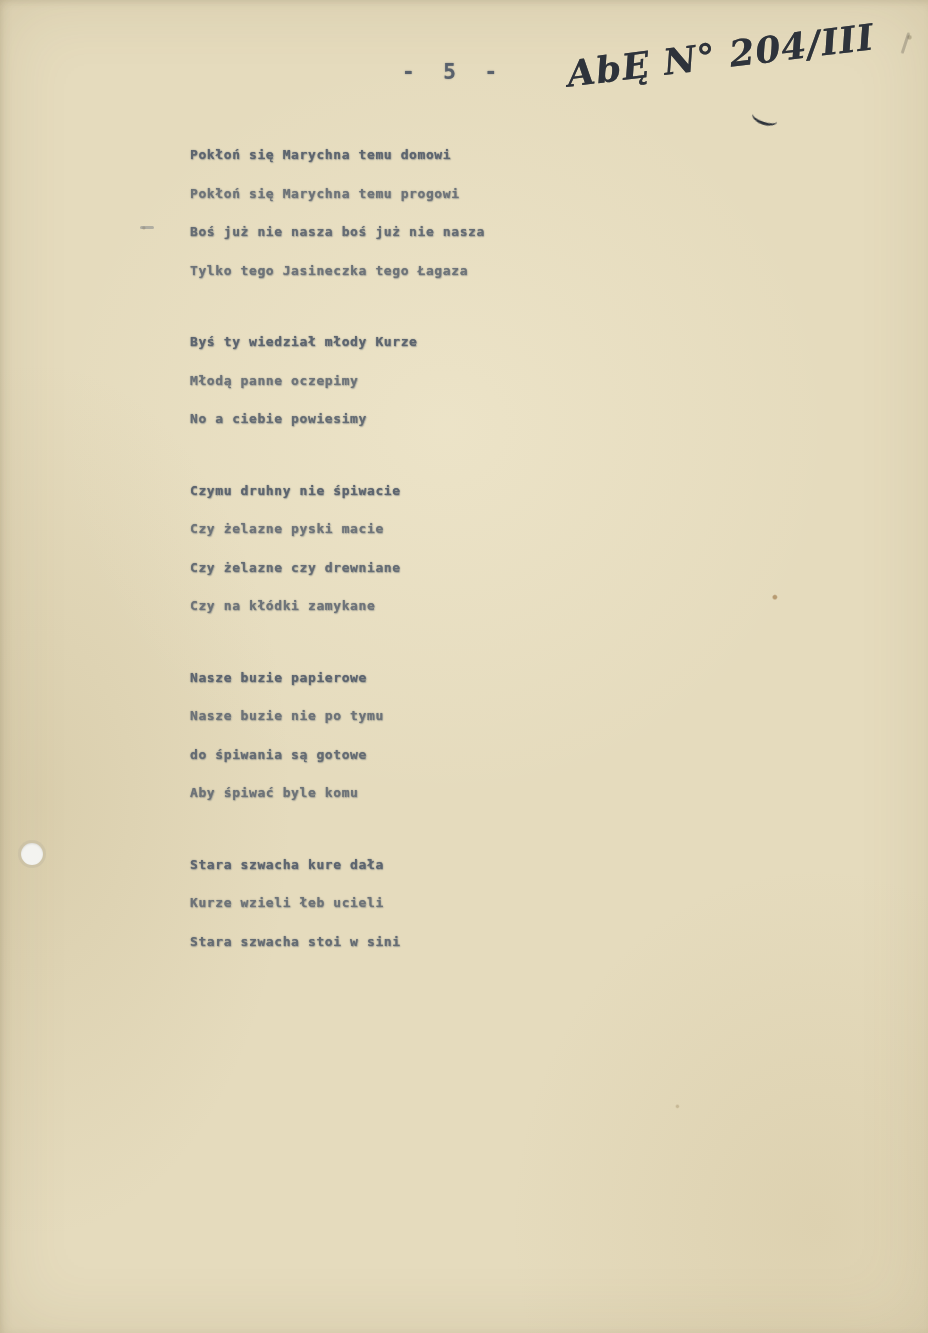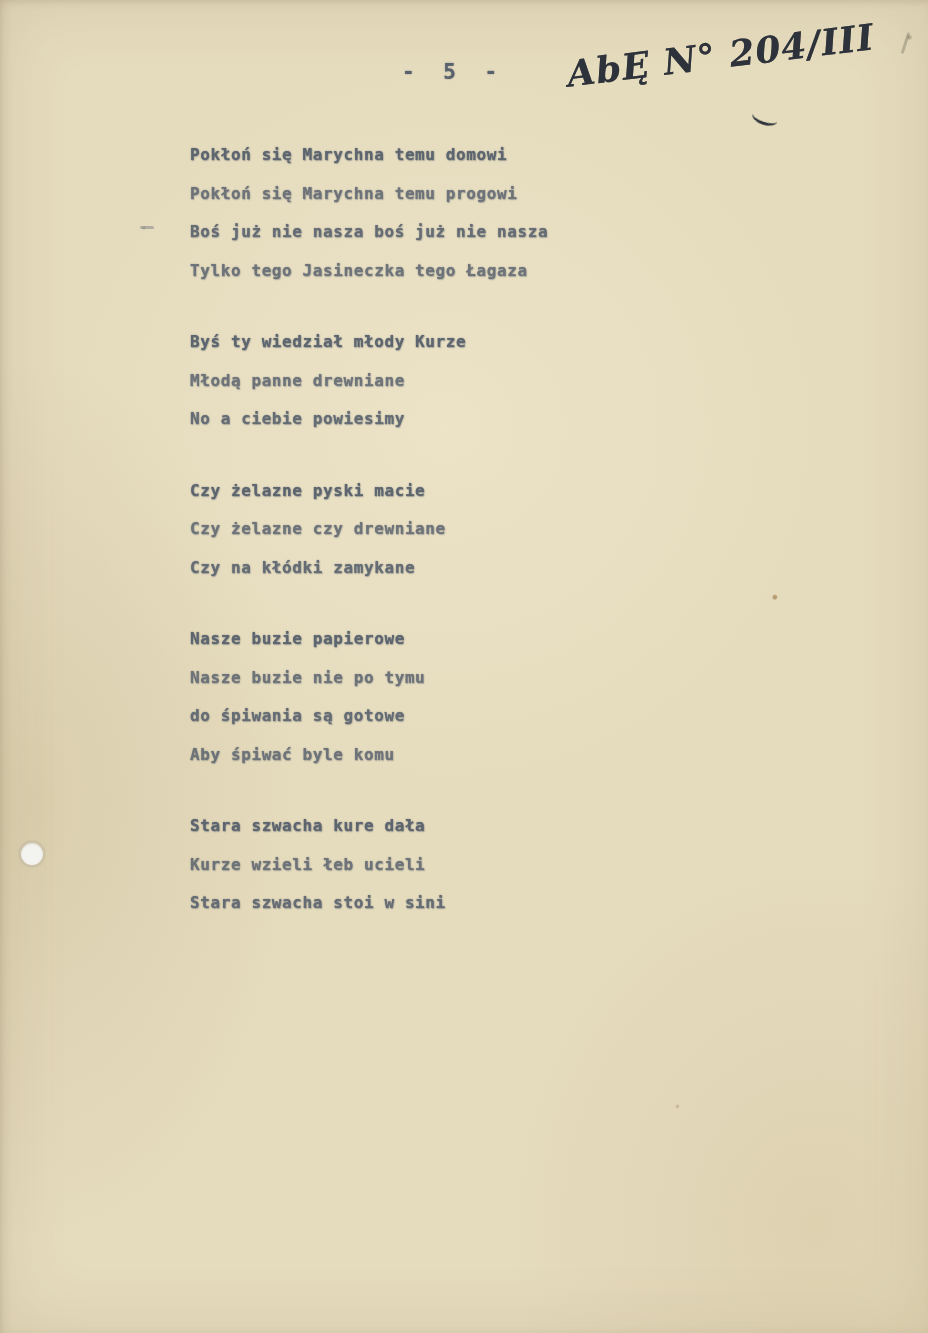--- a/index.html
+++ b/index.html
@@ -48,21 +48,21 @@
     transform:rotate(18deg);
     filter:blur(.3px);
   }
   .poem{
     position:absolute;left:190px;top:136px;
     filter:blur(.35px);
   }
   .stanza{margin:0 0 33px 0;}
   .line{
     height:38.5px;line-height:38.5px;
-    font-size:16px;font-weight:bold;letter-spacing:.6px;
+    font-size:13px;font-weight:bold;letter-spacing:.6px;
     color:#5d656f;
     text-shadow:0 0 1.3px rgba(93,101,111,.9), .6px .6px 1.2px rgba(93,101,111,.45);
     white-space:pre;
   }
   .stanza .line:nth-child(even){opacity:.88;}
   .stanza .line:nth-child(3){opacity:.94;}
   .hole{
     position:absolute;left:21px;top:843px;
     width:22px;height:22px;border-radius:50%;
     background:#f3f3f0;
@@ -89,24 +89,25 @@
   <div class="annotation-flick"></div>
   <div class="poem">
       <div class="stanza">
         <div class="line">Pokłoń się Marychna temu domowi</div>
         <div class="line">Pokłoń się Marychna temu progowi</div>
         <div class="line">Boś już nie nasza boś już nie nasza</div>
         <div class="line">Tylko tego Jasineczka tego Łagaza</div>
       </div>
       <div class="stanza">
         <div class="line">Byś ty wiedział młody Kurze</div>
-        <div class="line">Młodą panne drewniane</div>
+        <div class="line">Młodą panne oczepimy</div>
         <div class="line">No a ciebie powiesimy</div>
       </div>
       <div class="stanza">
+        <div class="line">Czymu druhny nie śpiwacie</div>
         <div class="line">Czy żelazne pyski macie</div>
         <div class="line">Czy żelazne czy drewniane</div>
         <div class="line">Czy na kłódki zamykane</div>
       </div>
       <div class="stanza">
         <div class="line">Nasze buzie papierowe</div>
         <div class="line">Nasze buzie nie po tymu</div>
         <div class="line">do śpiwania są gotowe</div>
         <div class="line">Aby śpiwać byle komu</div>
       </div>

